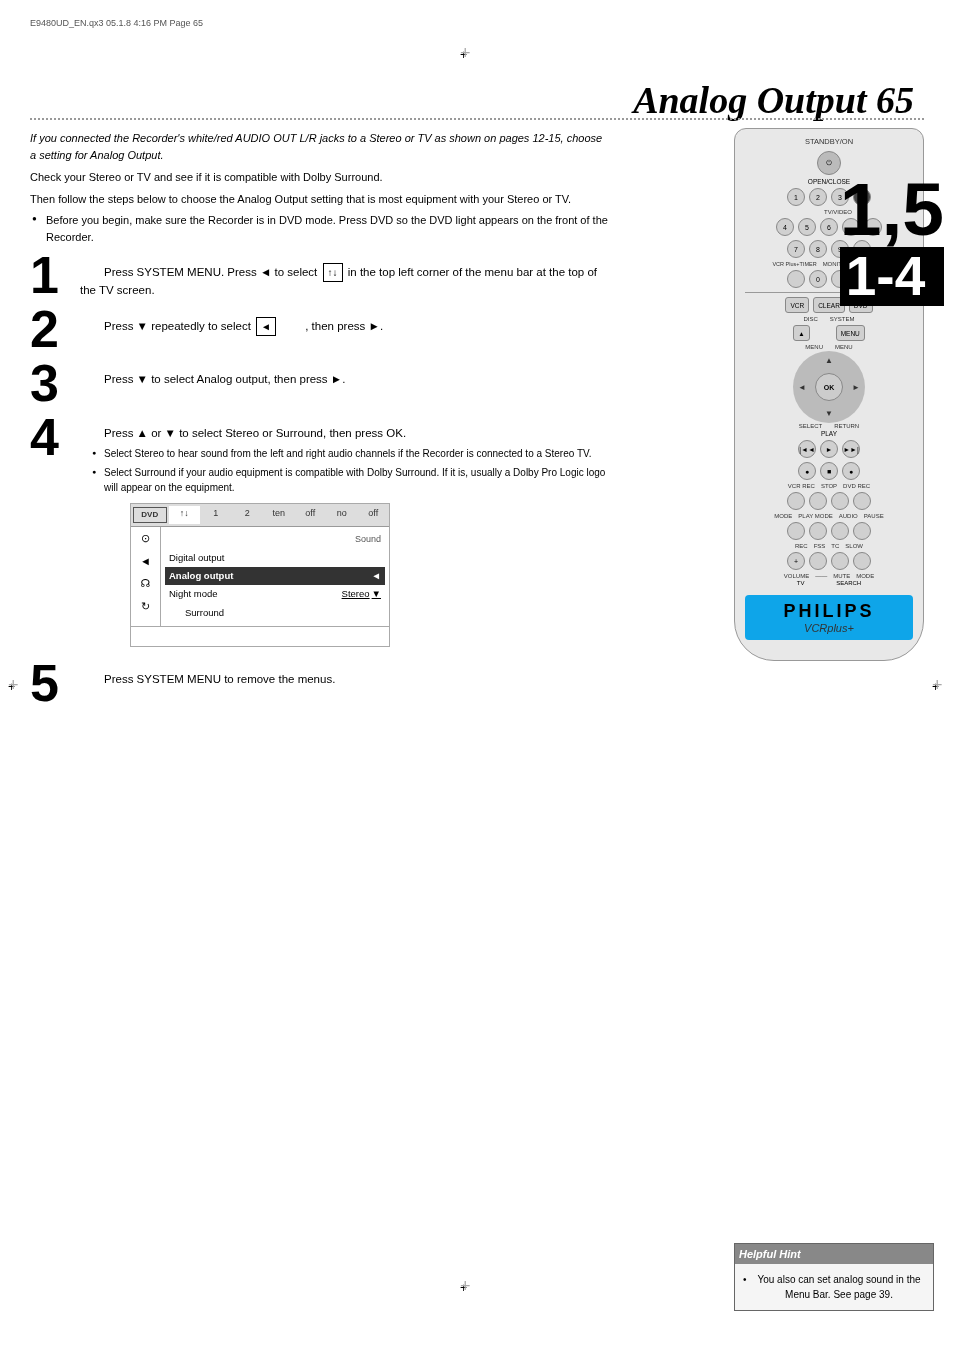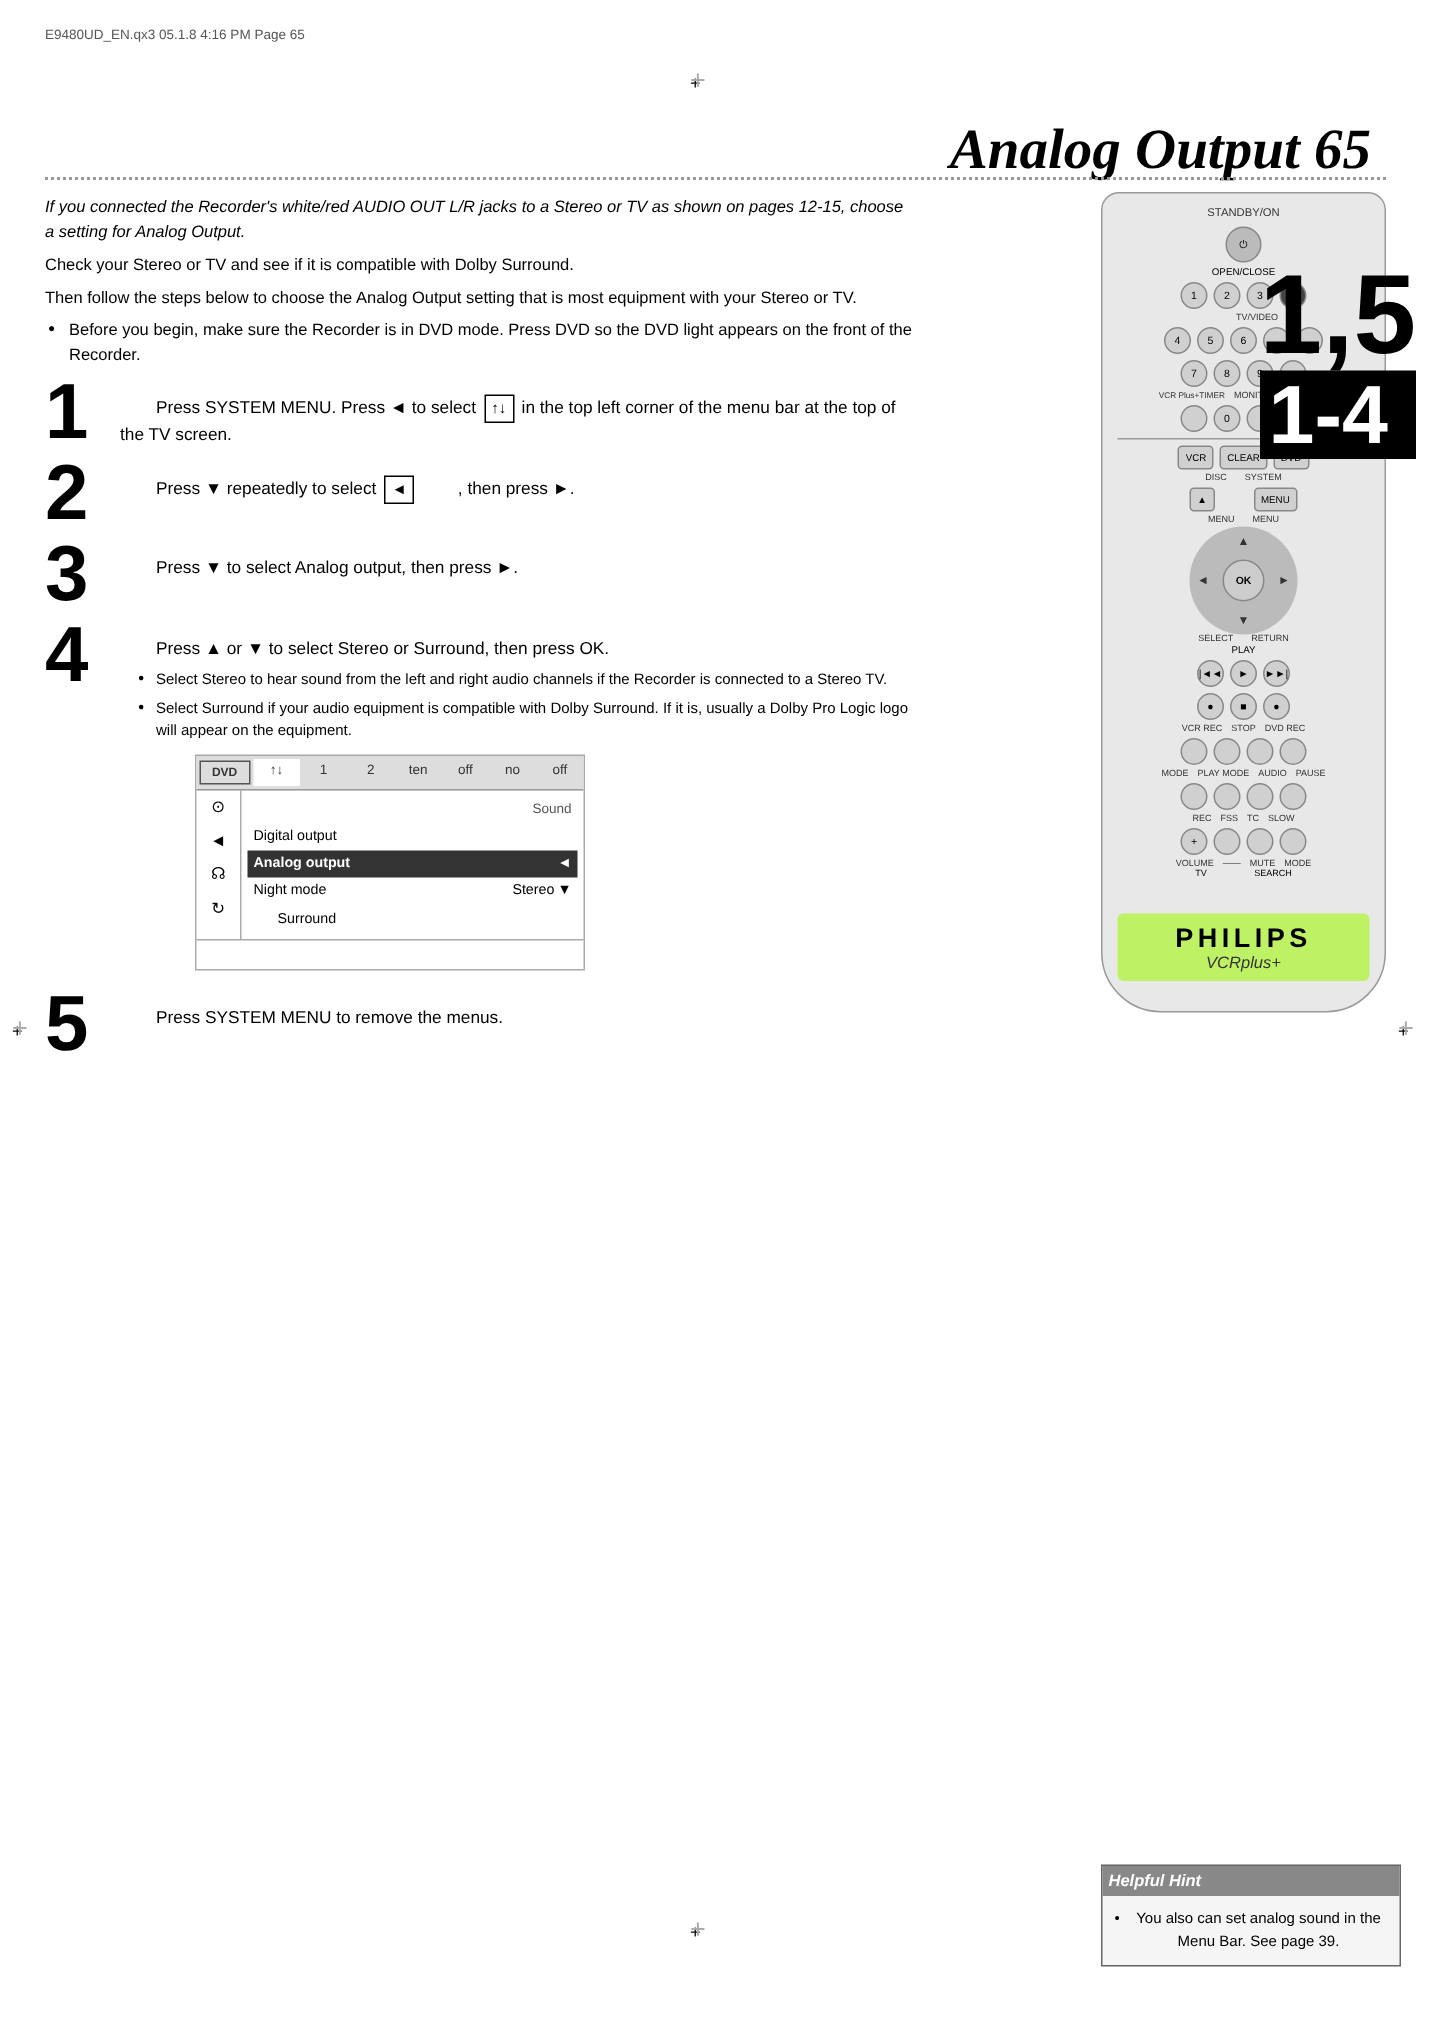--- a/index.html
+++ b/index.html
@@ -181,20 +181,21 @@
     .menu-row.selected {
       background: #333;
       color: #fff;
       font-weight: bold;
     }
 
     .menu-row .menu-value {
       display: flex;
       align-items: flex-start;
       gap: 2px;
+      text-decoration: underline;
     }
 
     .menu-header-row {
       display: flex;
       justify-content: flex-end;
       padding: 2px 4px;
       font-size: 9px;
       color: #555;
     }
 
@@ -665,21 +666,21 @@
       <span>VOLUME</span>
       <span>——</span>
       <span>MUTE</span>
       <span>MODE</span>
     </div>
     <div style="text-align:center;font-size:6px;margin-top:1px;">
       <span style="margin-right:30px;">TV</span>
       <span>SEARCH</span>
     </div>
 
-    <div style="text-align:center;margin-top:23px;padding:6px;background:#bef264;border-radius:4px;">
+    <div style="text-align:center;margin-top:9px;padding:6px;background:#0ea5e9;border-radius:4px;">
       <div class="philips-text">PHILIPS</div>
       <div class="vcr-plus-text" style="font-style:italic;">VCRplus+</div>
     </div>
   </div>
 
   <div style="position:absolute;top:0px;right:-10px;text-align:left;margin-top:44px;">
     <div style="font-size:75px;font-weight:bold;line-height:1;color:#000;">1,5</div>
     <div style="font-size:55px;font-weight:bold;line-height:1;color:#000;background:#000;color:#fff;padding:2px 6px;">1-4</div>
   </div>
 </div>

